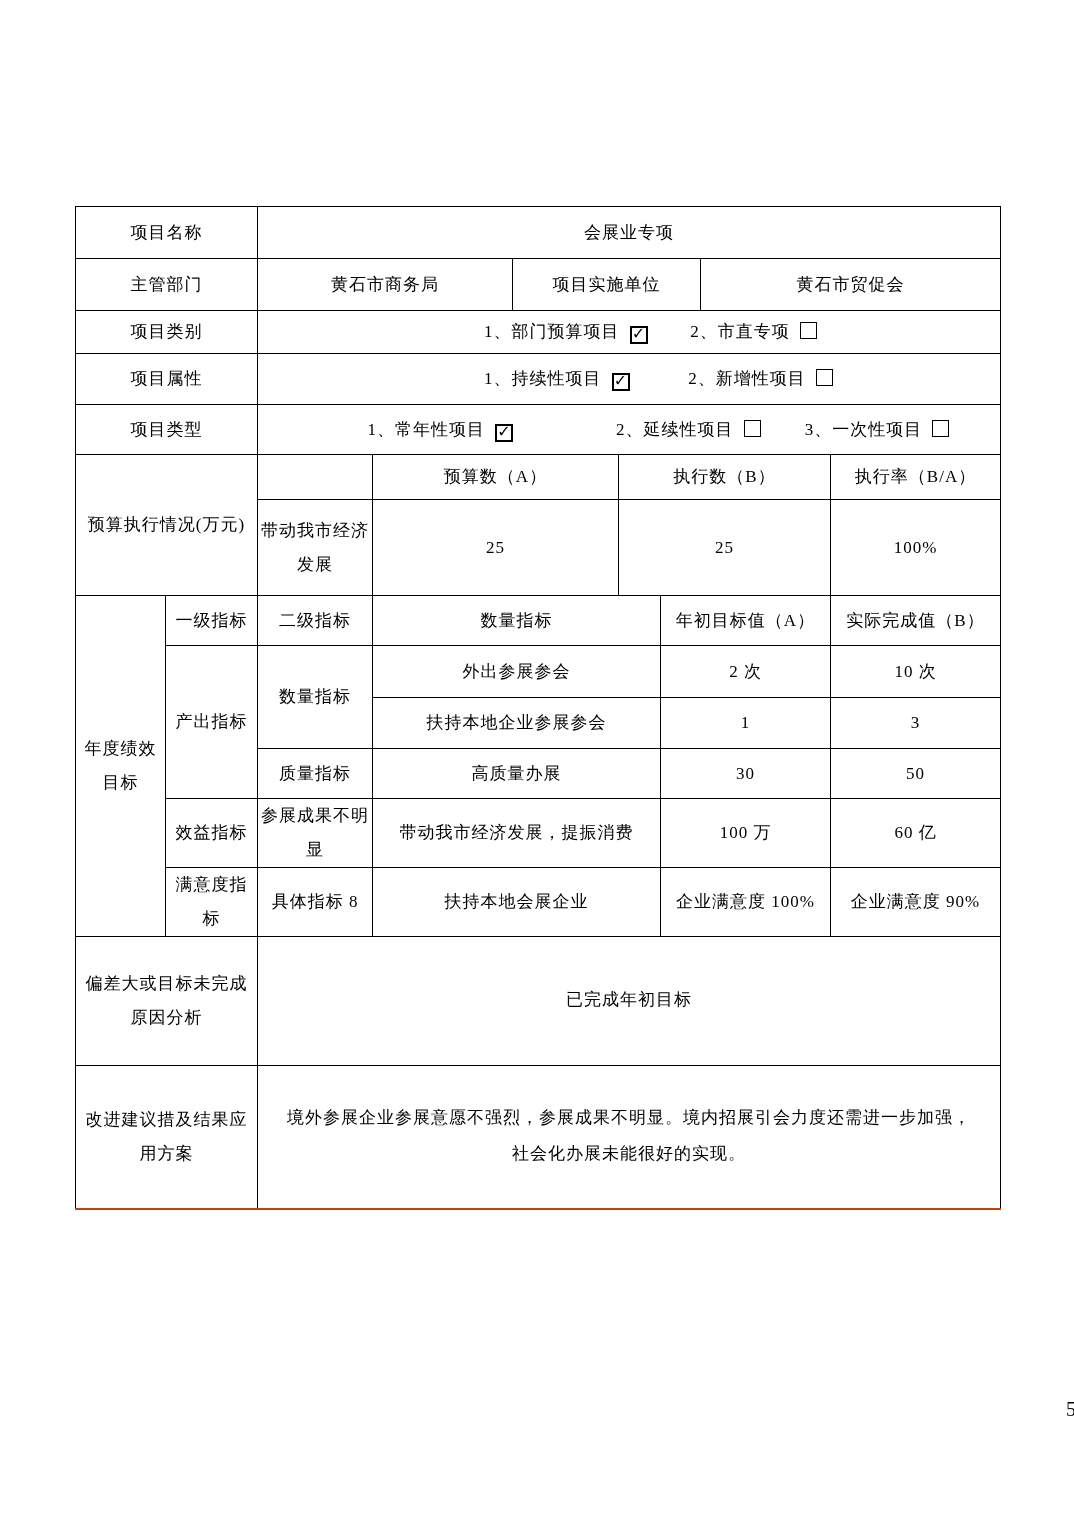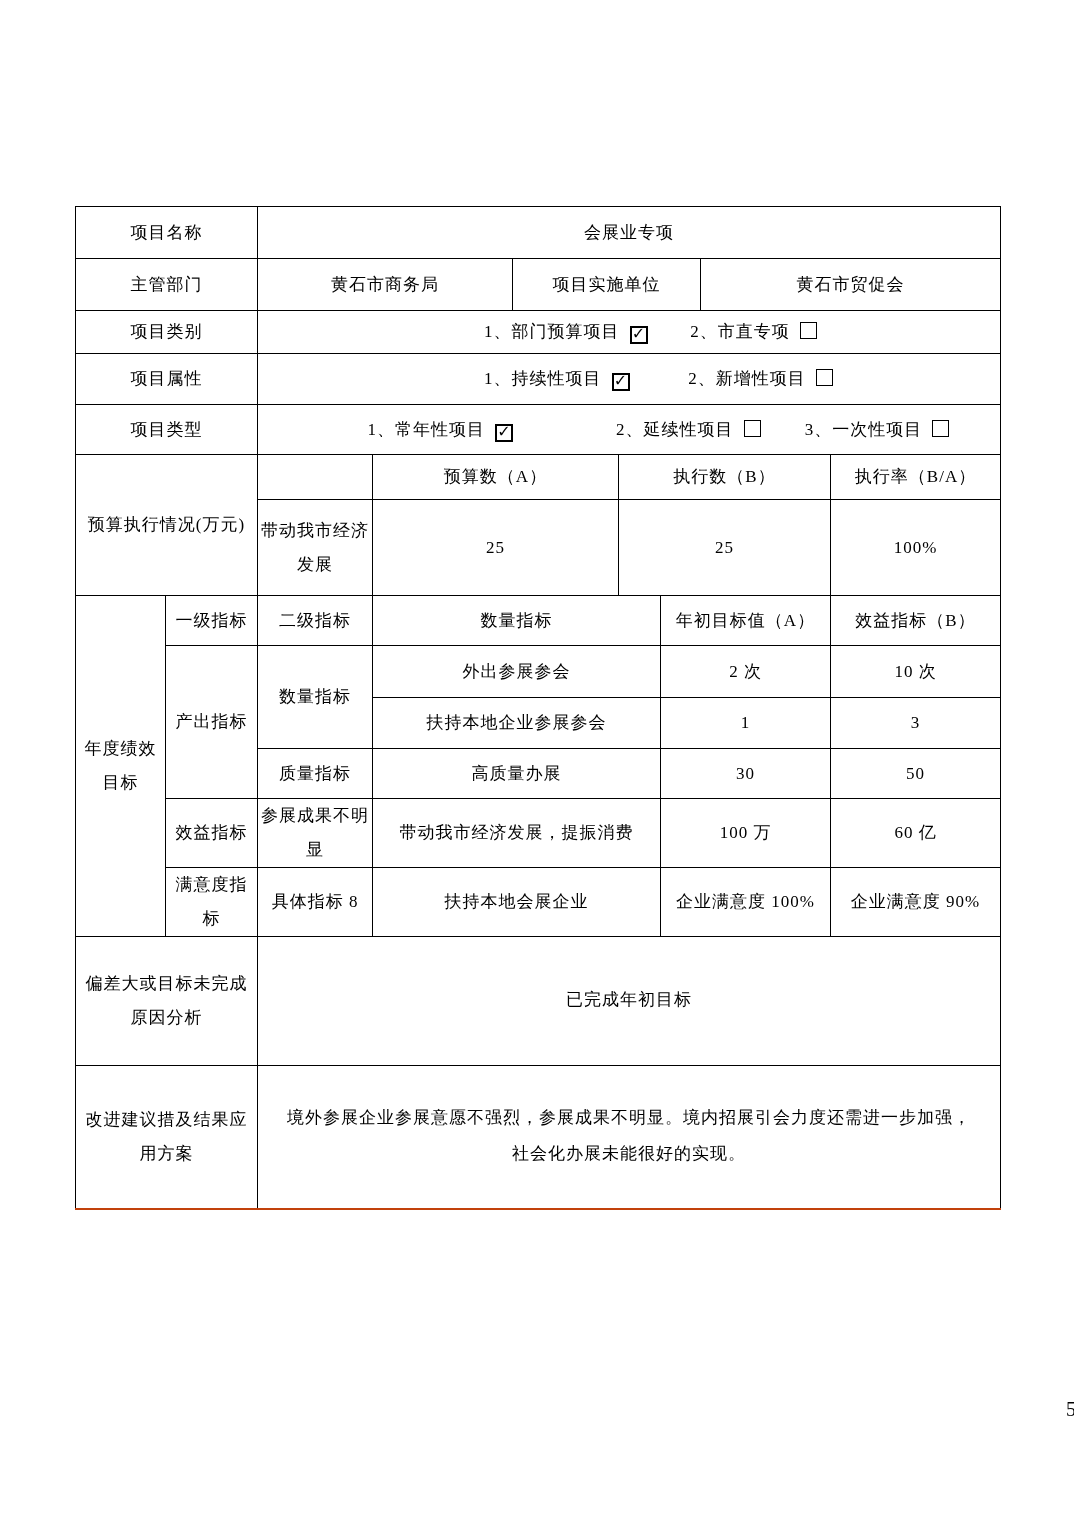--- a/index.html
+++ b/index.html
@@ -137,21 +137,21 @@
       <td colspan="3">25</td>
       <td>100%</td>
     </tr>
 
     <tr style="height:50px">
       <td rowspan="6">年度绩效目标</td>
       <td>一级指标</td>
       <td>二级指标</td>
       <td colspan="3">数量指标</td>
       <td colspan="2">年初目标值（A）</td>
-      <td>效益指标（B）</td>
+      <td>实际完成值（B）</td>
     </tr>
 
     <tr style="height:52px">
       <td rowspan="3">产出指标</td>
       <td rowspan="2">数量指标</td>
       <td colspan="3">外出参展参会</td>
       <td colspan="2">2 次</td>
       <td>10 次</td>
     </tr>
 

